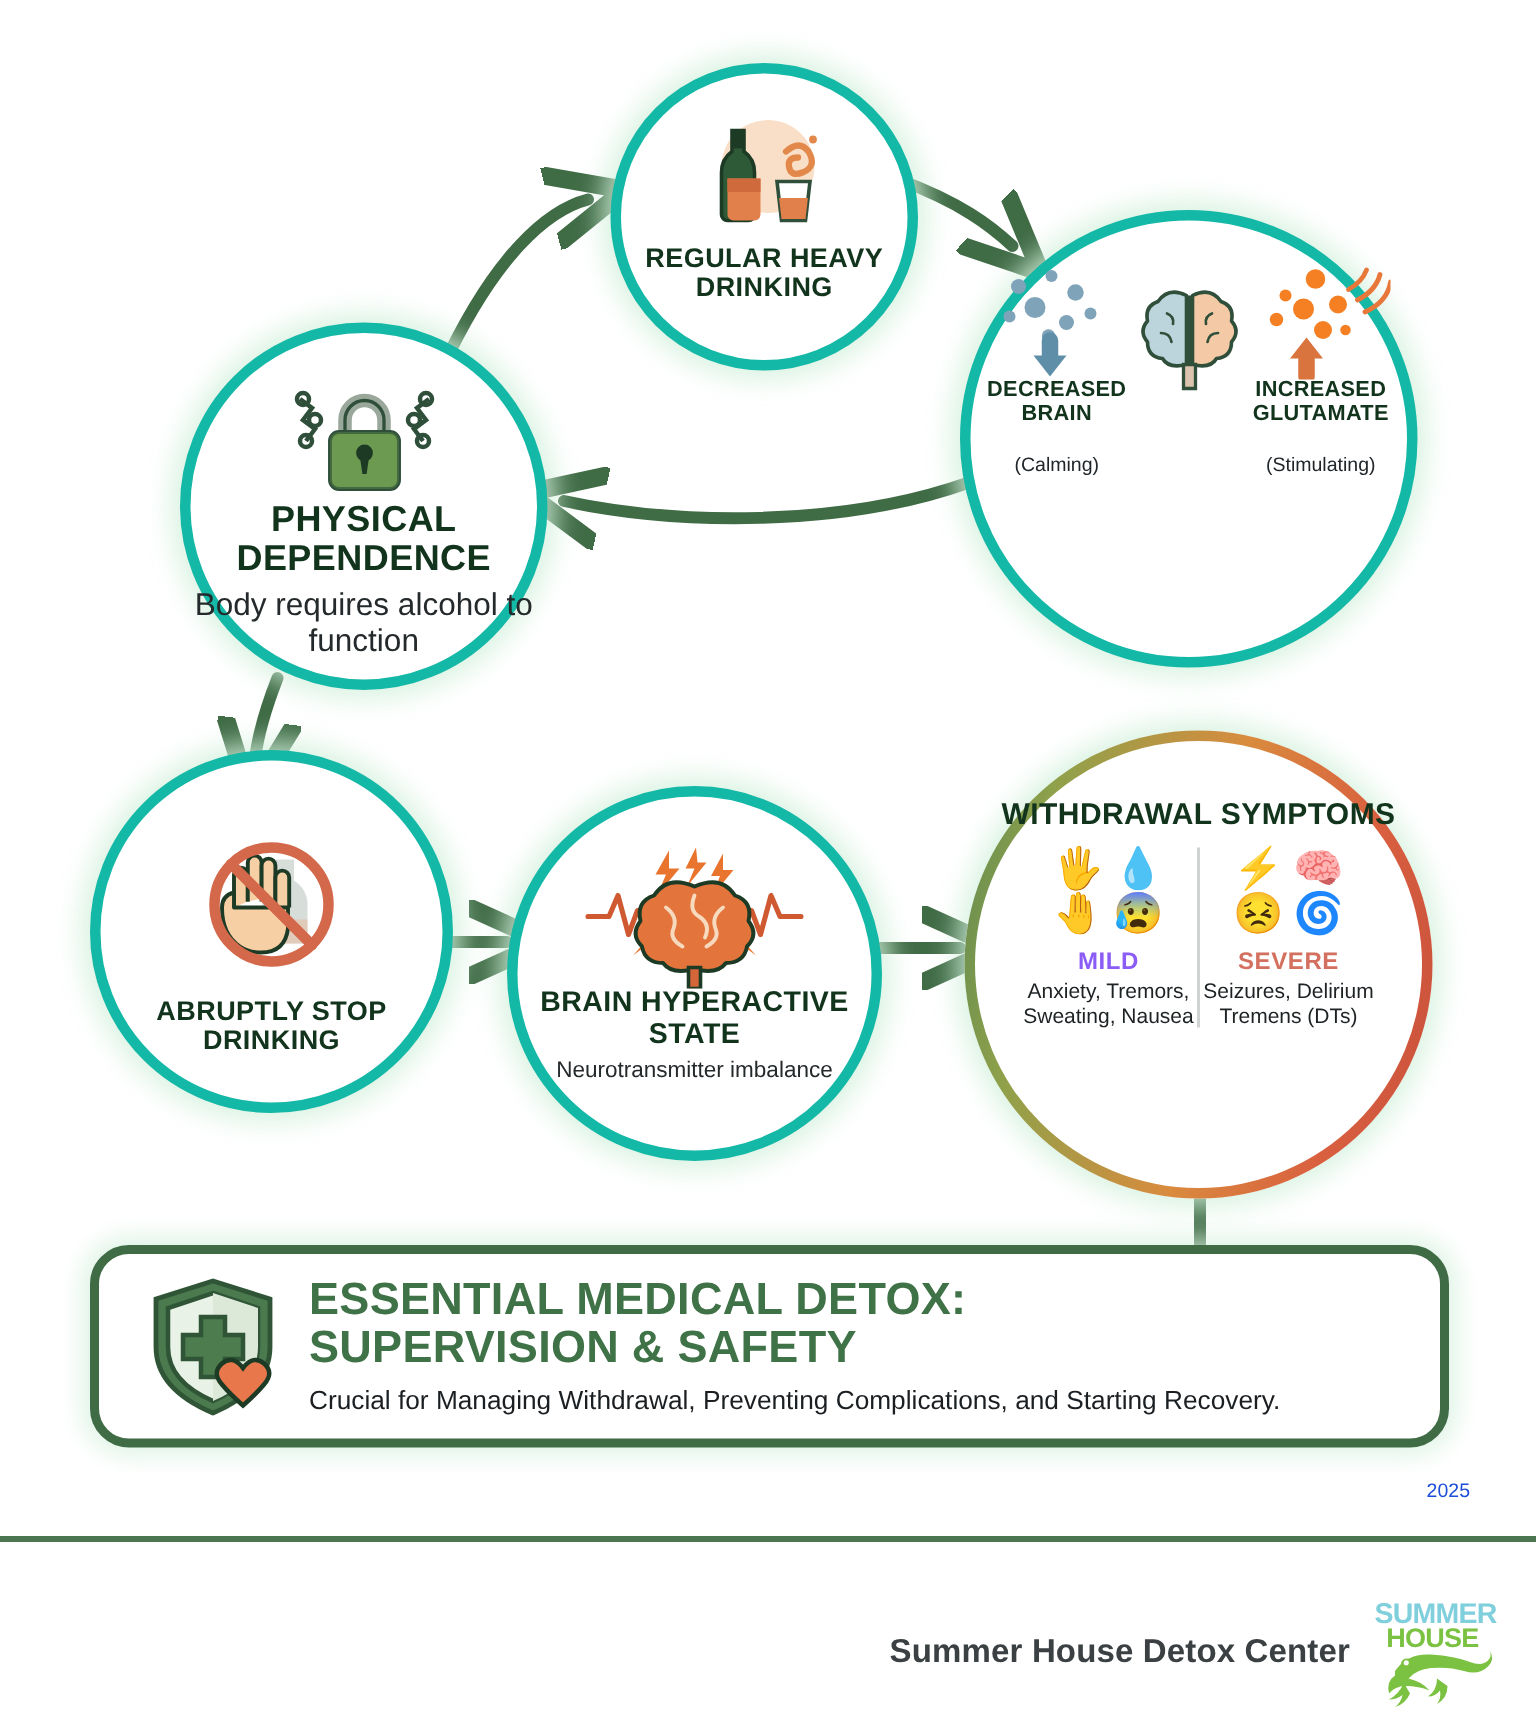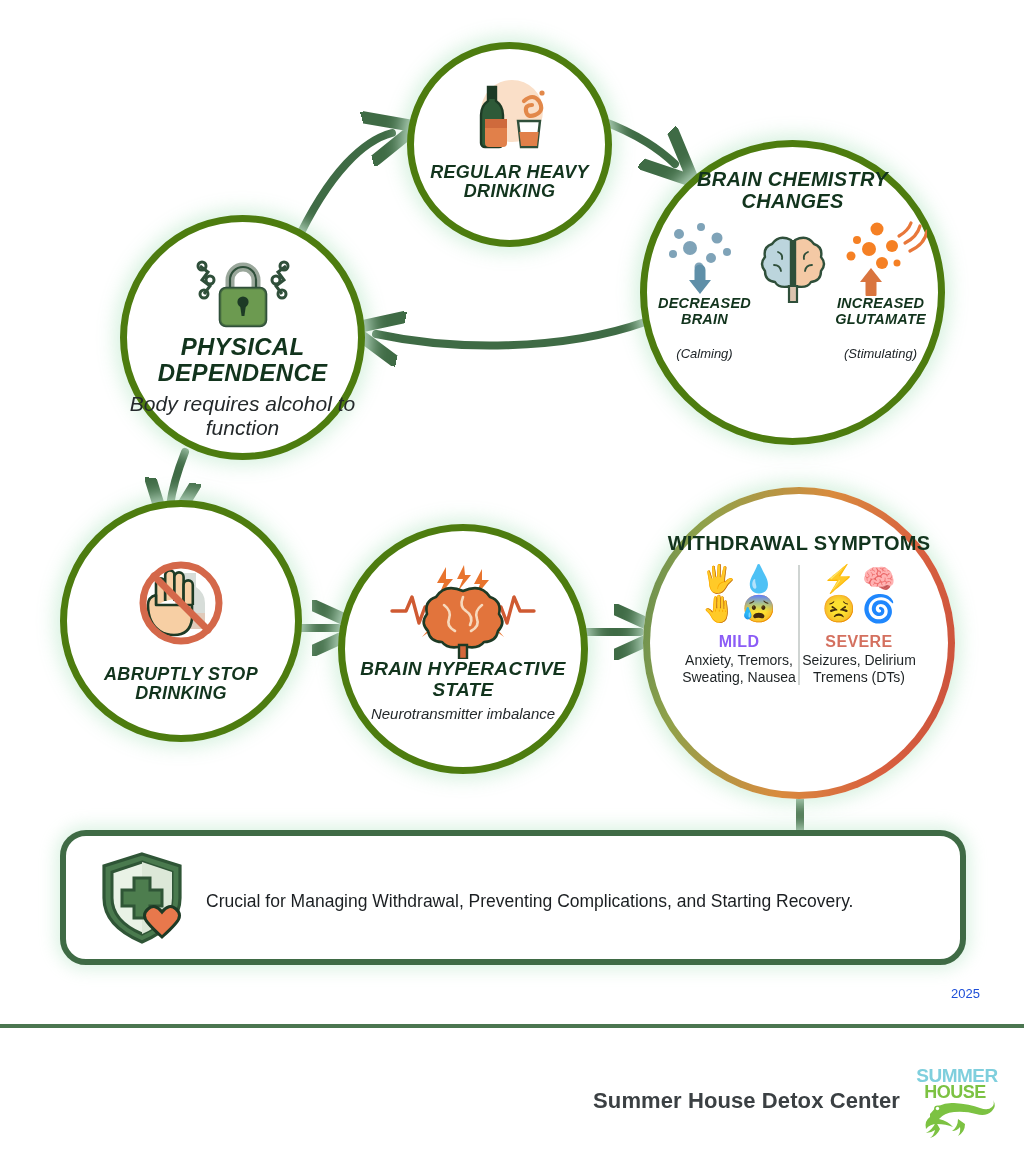--- a/index.html
+++ b/index.html
@@ -17,21 +17,21 @@
     position:absolute;
     border-radius:50%;
     background:#ffffff;
     box-shadow:0 0 18px 6px rgba(210,240,220,.85);
     display:flex;flex-direction:column;
     align-items:center;justify-content:flex-start;
     box-sizing:border-box;
     text-align:center;
     z-index:4;
   }
-  .node.green{border:7px solid #4d7c0f;font-style:italic;}
+  .node.green{border:7px solid #14b8a6;}
   .node .title{
     font-weight:bold;color:#12341d;
     letter-spacing:.3px;line-height:1.08;
     text-transform:uppercase;
   }
   .node .sub{color:#24292b;line-height:1.15;}
 
   
   #n-drink{left:407px;top:42px;width:205px;height:205px;padding-top:26px;}
   #n-drink .title{font-size:18px;margin-top:6px;}
@@ -158,21 +158,20 @@
       <path d="M23 44 h22 v9 h-22 z" fill="#cf6a3c"></path>
       <path d="M26 12 h8 v12 h-8 z" fill="#1d3a25"></path>
 
       <path d="M56 46 h22 l-3 26 h-16 z" fill="#ffffff" stroke="#2f4f3a" stroke-width="2.4"></path>
       <path d="M57.4 57 h19.2 l-1.6 14 h-16 z" fill="#e1804a"></path>
     </svg>
     <div class="title">REGULAR HEAVY DRINKING</div>
   </div>
 
   <div class="node green" id="n-brainchem">
-    <div class="title">BRAIN CHEMISTRY CHANGES</div>
     <div class="chem-row">
       <div class="chem-col">
         <svg width="92" height="78" viewBox="0 0 92 78">
           <g fill="#7fa3b8">
             <circle cx="20" cy="16" r="5"></circle>
               <circle cx="42" cy="9" r="4"></circle>
               <circle cx="58" cy="20" r="5.5"></circle>
             <circle cx="31" cy="30" r="7"></circle>
               <circle cx="52" cy="40" r="5"></circle>
               <circle cx="14" cy="36" r="4"></circle>
@@ -333,20 +332,24 @@
     <div class="shield-wrap">
       <svg width="100" height="100" viewBox="0 0 100 100">
         <path d="M50 6 L88 18 v32 q0 28-38 44 Q12 78 12 50 V18 z" fill="#4a7a4e" stroke="#2f5536" stroke-width="3.2"></path>
         <path d="M50 14 L80 24 v26 q0 23-30 36 Q20 73 20 50 V24 z" fill="#e9f2e6" stroke="#2f5536" stroke-width="3"></path>
         <path d="M50 14 L80 24 v26 q0 23-30 36 z" fill="#dce8d8"></path>
         <path d="M42 30 h16 v12 h12 v16 h-12 v12 h-16 v-12 h-12 v-16 h12 z" fill="#4d7d4e" stroke="#2f5536" stroke-width="3"></path>
         <path d="M70 64 q-7-9-14-3 q-7 6 0 14 q5 6 14 14 q9-8 14-14 q7-8 0-14 q-7-6-14 3 z" fill="#e8784c" stroke="#1d3a25" stroke-width="3"></path>
       </svg>
     </div>
     <div class="txt">
+      <h1>
+        <span>ESSENTIAL MEDICAL DETOX:</span><br>
+        <span>SUPERVISION &amp; SAFETY</span>
+      </h1>
       <div class="ban-sub">Crucial for Managing Withdrawal, Preventing Complications, and Starting Recovery.</div>
     </div>
   </div>
 
   <div id="year">2025</div>
   <div class="divider"></div>
 
   <div id="footer">
     <div class="foot-inner">
       <div class="foot-text">

